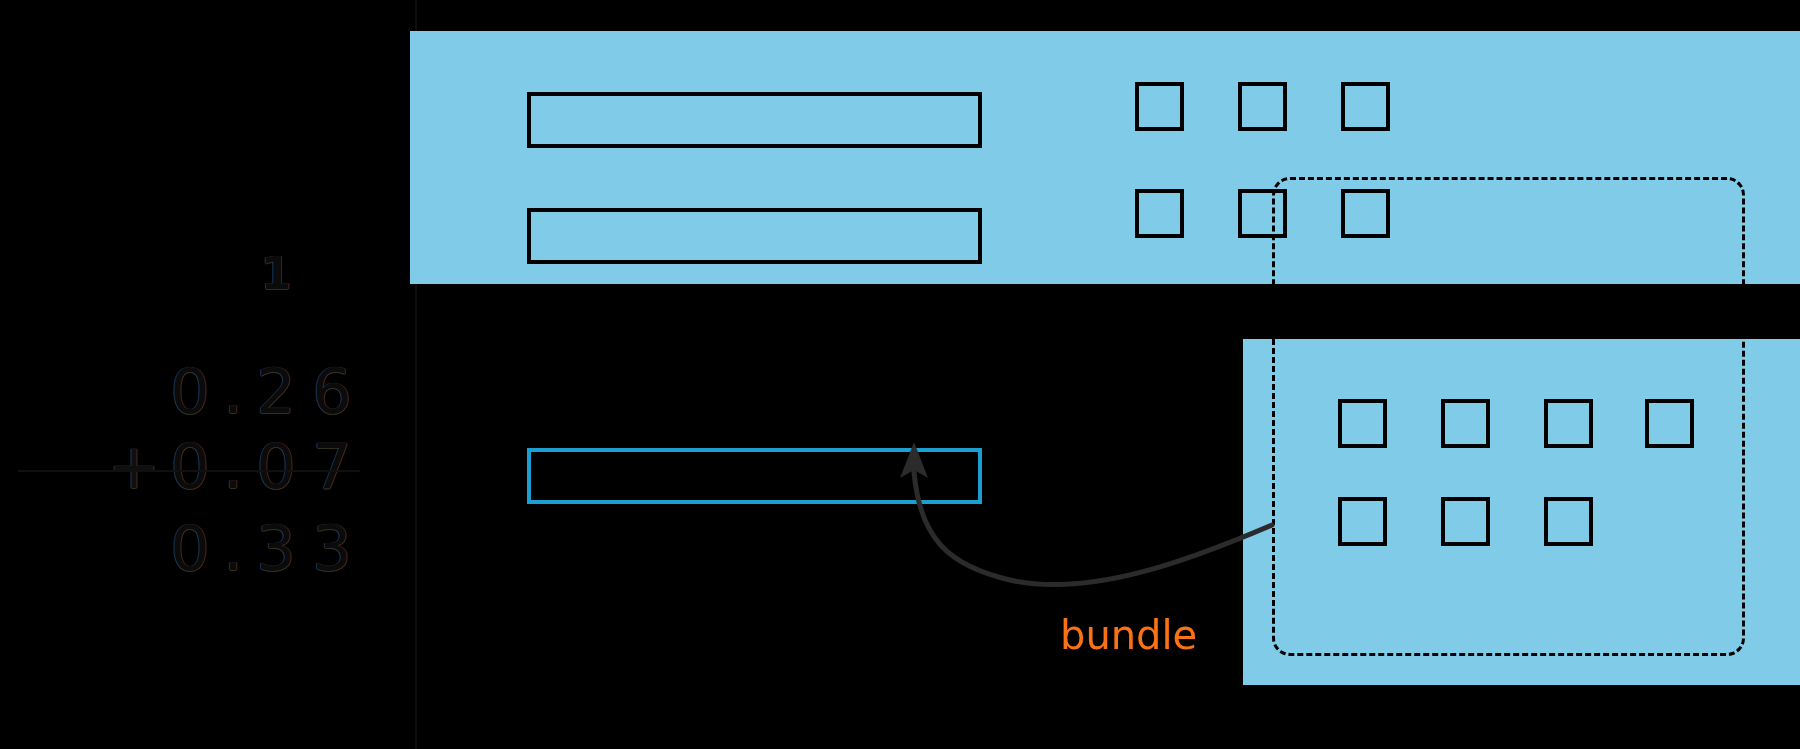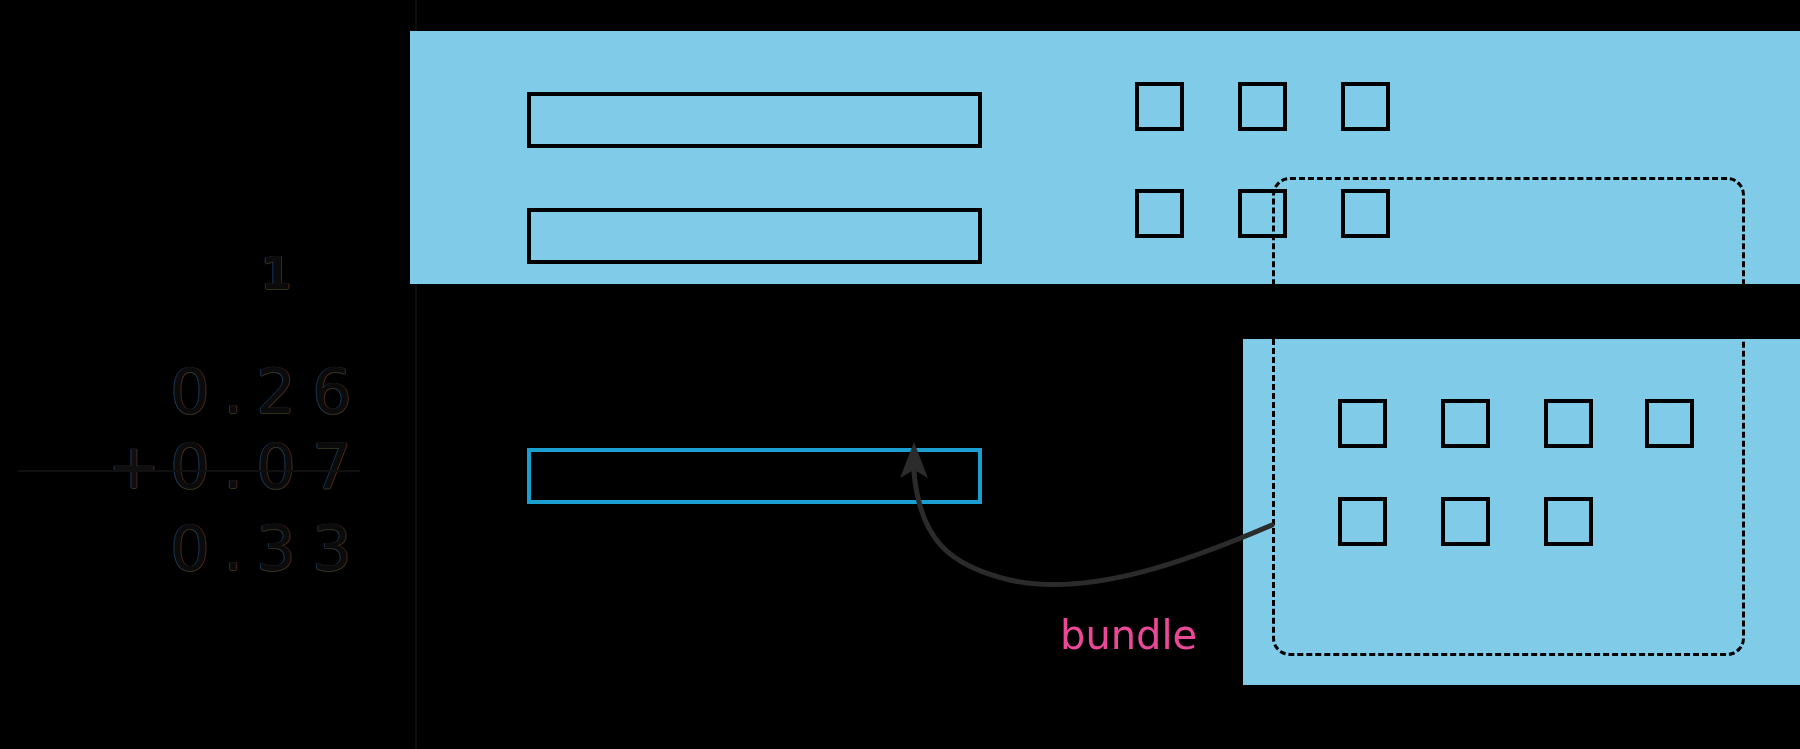--- a/index.html
+++ b/index.html
@@ -167,21 +167,21 @@
     width: 420px;
     height: 180px;
     overflow: visible;
   }
   #bundle-label {
     position: absolute;
     left: 1060px;
     top: 612px;
     font-family: "DejaVu Sans", sans-serif;
     font-size: 40px;
-    color: #ec4899;
+    color: #f97316;
     white-space: nowrap;
   }
 </style>
 </head>
 <body>
 
 <div id="stage">
 
   <div id="divider"></div>
 

